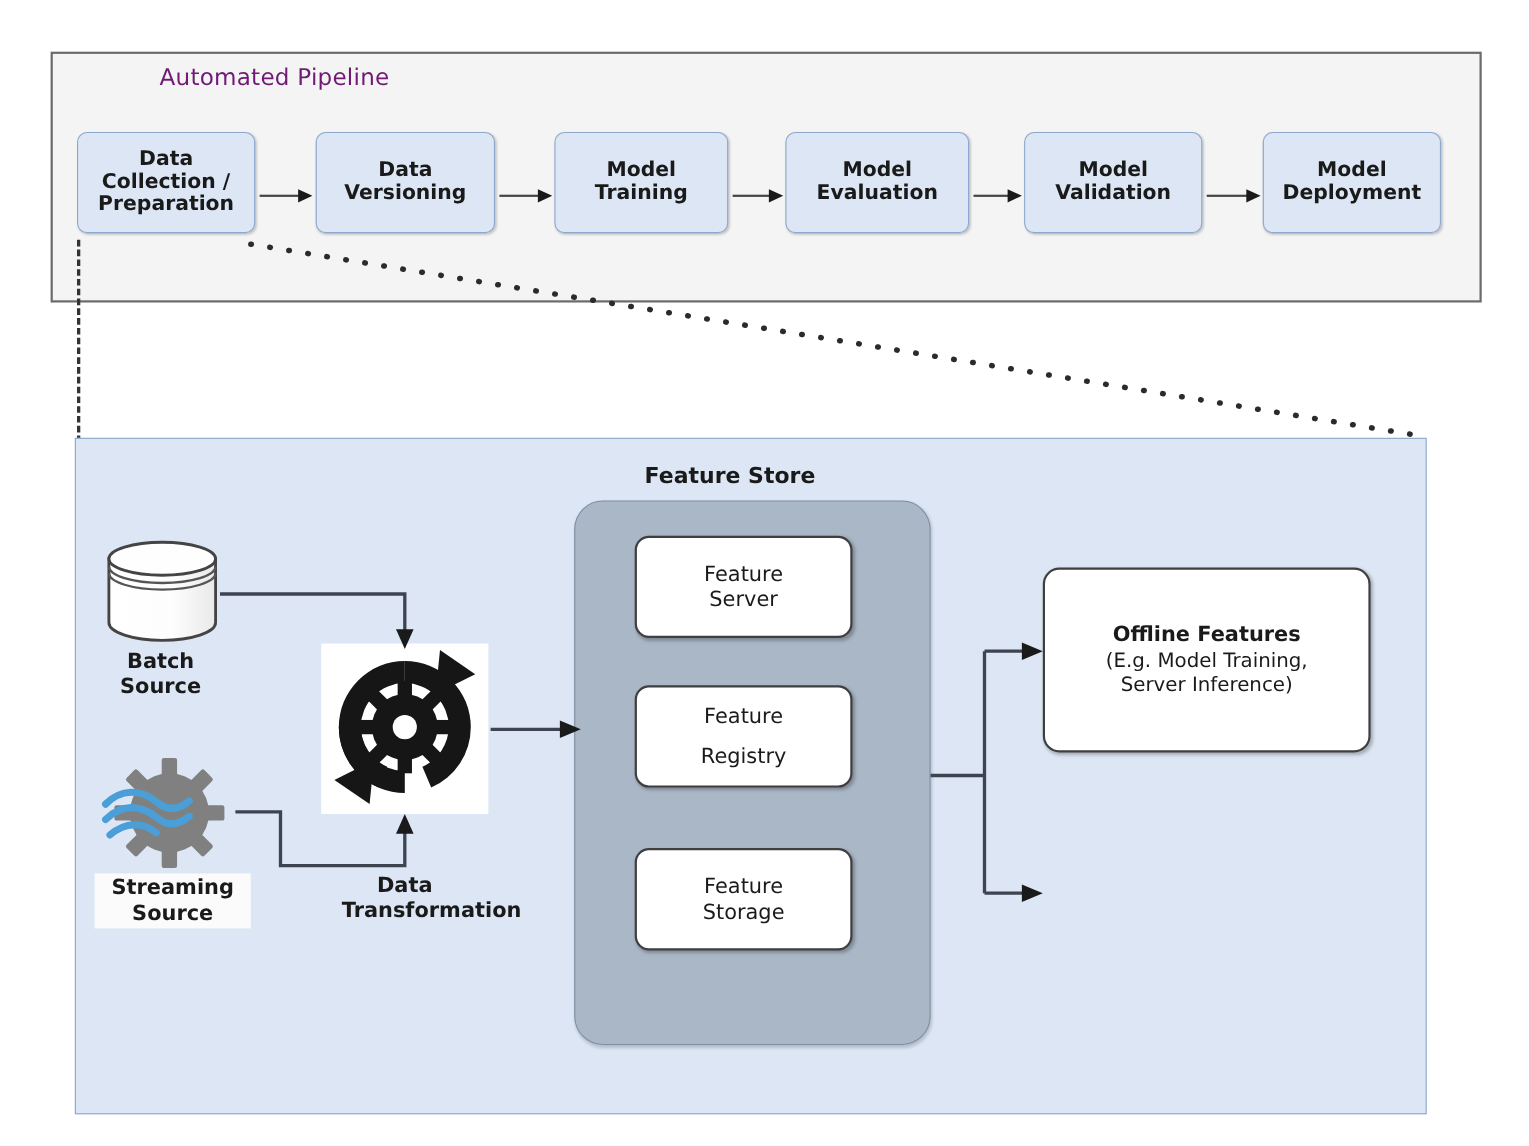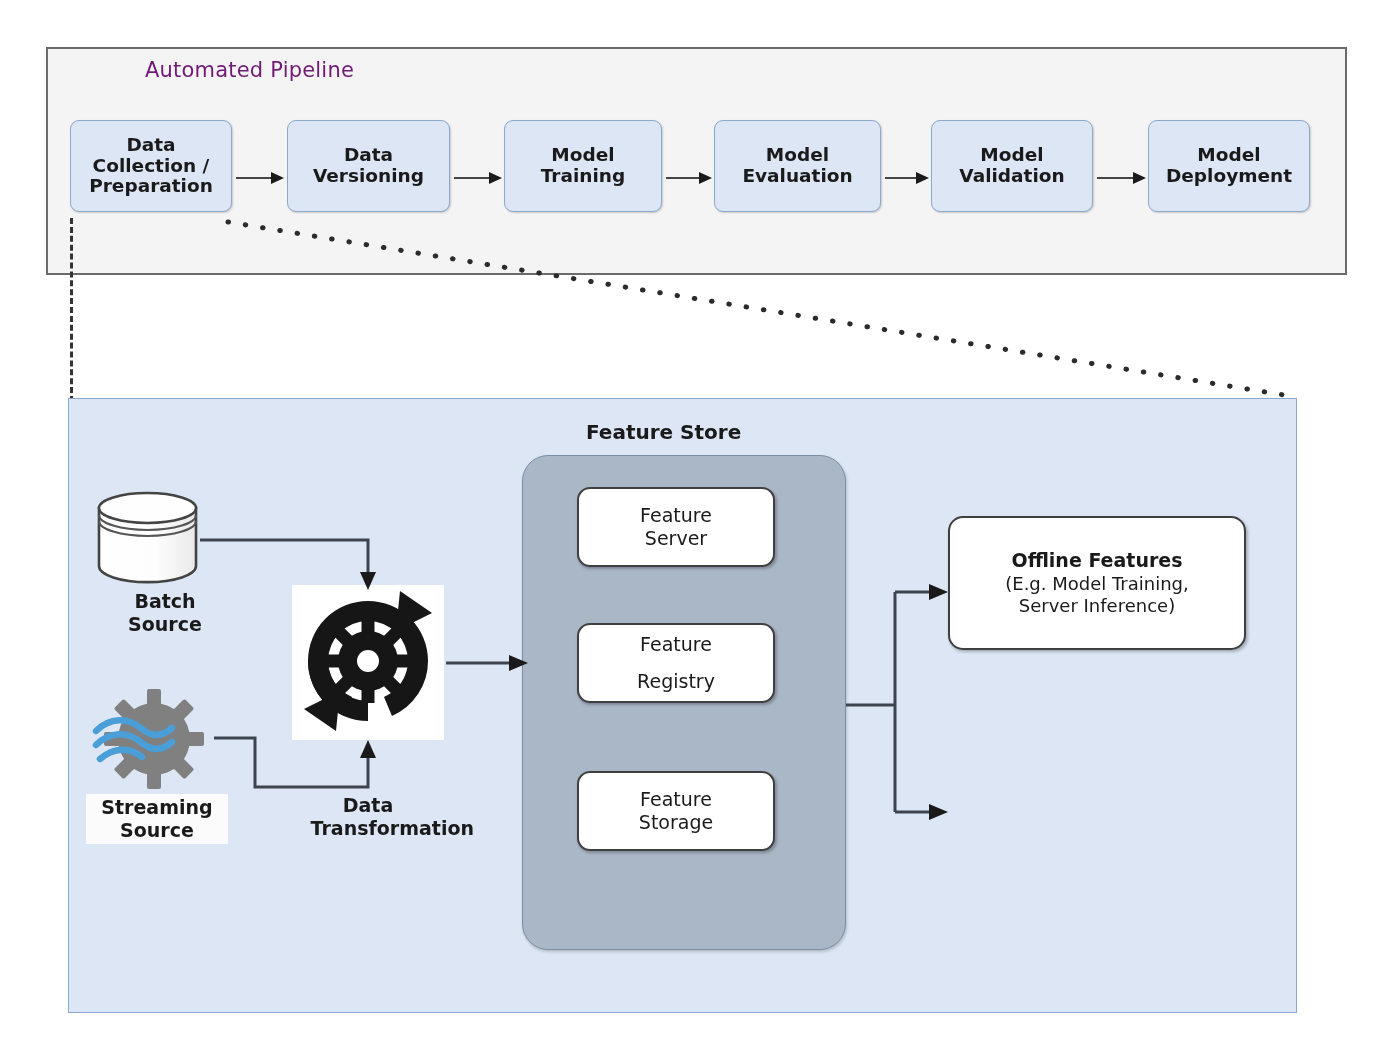--- a/index.html
+++ b/index.html
@@ -127,21 +127,21 @@
     background: #aab7c7;
     border: 1.6px solid #7d8ea4;
     border-radius: 26px;
     box-sizing: border-box;
     box-shadow: 1px 2px 3px rgba(0,0,0,0.18);
   }
   .fs-item {
     position: absolute;
     left: 577px;
     width: 198px;
-    height: 80px;
+    height: 93px;
     background: #ffffff;
     border: 2px solid #3f3f3f;
     border-radius: 13px;
     box-sizing: border-box;
     display: flex;
     align-items: center;
     justify-content: center;
     box-shadow: 1.5px 2px 3px rgba(0,0,0,0.25);
   }
   .fs-item-label {
@@ -302,21 +302,21 @@
       <span style="display:block;margin-top:14px;">Registry</span>
     </div>
   </div>
   <div class="fs-item" style="top:771px;">
     <div class="fs-item-label">
       <span style="display:block;">Feature</span>
       <span style="display:block;text-align:center;">Storage</span>
     </div>
   </div>
 
-  <div class="out-box" style="top:516px;height:134px;">
+  <div class="out-box" style="top:516px;height:168px;">
     <div class="out-title">Offline Features</div>
     <div class="out-sub">(E.g. Model Training,</div>
     <div class="out-sub">Server Inference)</div>
   </div>
 
   <div id="db-icon">
     <svg viewBox="0 0 105 95" width="105" height="95">
       <defs>
         <linearGradient id="dbg" x1="0" y1="0" x2="1" y2="0">
           <stop offset="0%" stop-color="#ffffff"></stop>
@@ -384,21 +384,21 @@
           <rect x="-6.5" y="-42" width="13" height="16"></rect>
           <rect x="-6.5" y="26" width="13" height="16"></rect>
           <rect x="-42" y="-6.5" width="16" height="13"></rect>
           <rect x="26" y="-6.5" width="16" height="13"></rect>
         </g>
       </g>
       <circle cx="76" cy="76" r="11" fill="#ffffff"></circle>
     </svg>
   </div>
 
-  <div class="src-label" style="left:110px;top:590px;width:110px;">
+  <div class="src-label" style="left:91px;top:590px;width:110px;">
     <span style="display:block;">Batch</span>
     <span style="display:block;">Source</span>
   </div>
   <div class="src-label boxed" style="left:86px;top:794px;width:132px;">
     <span style="display:block;">Streaming</span>
     <span style="display:block;">Source</span>
   </div>
   <div class="src-label" style="left:262px;top:794px;width:212px;">
     <span style="display:block;">Data</span>
     <span style="display:block;text-align:right;">Transformation</span>

